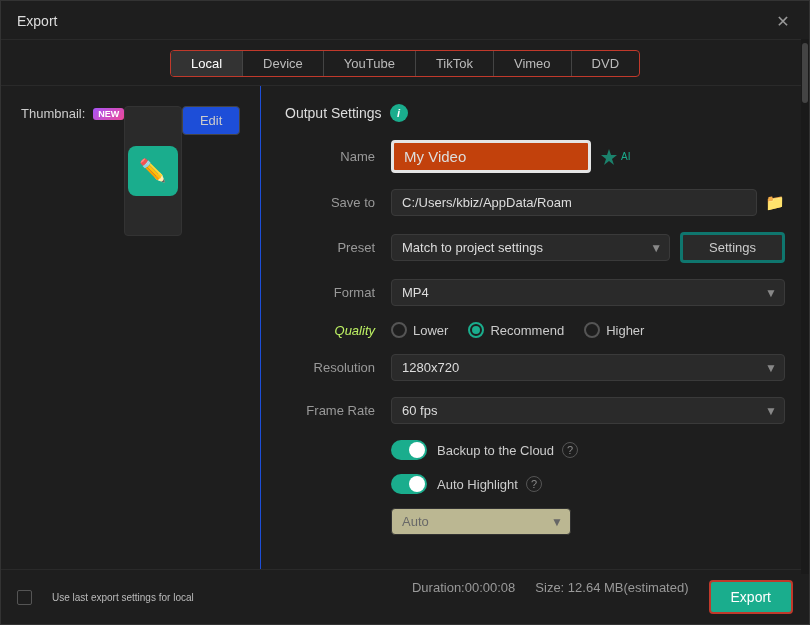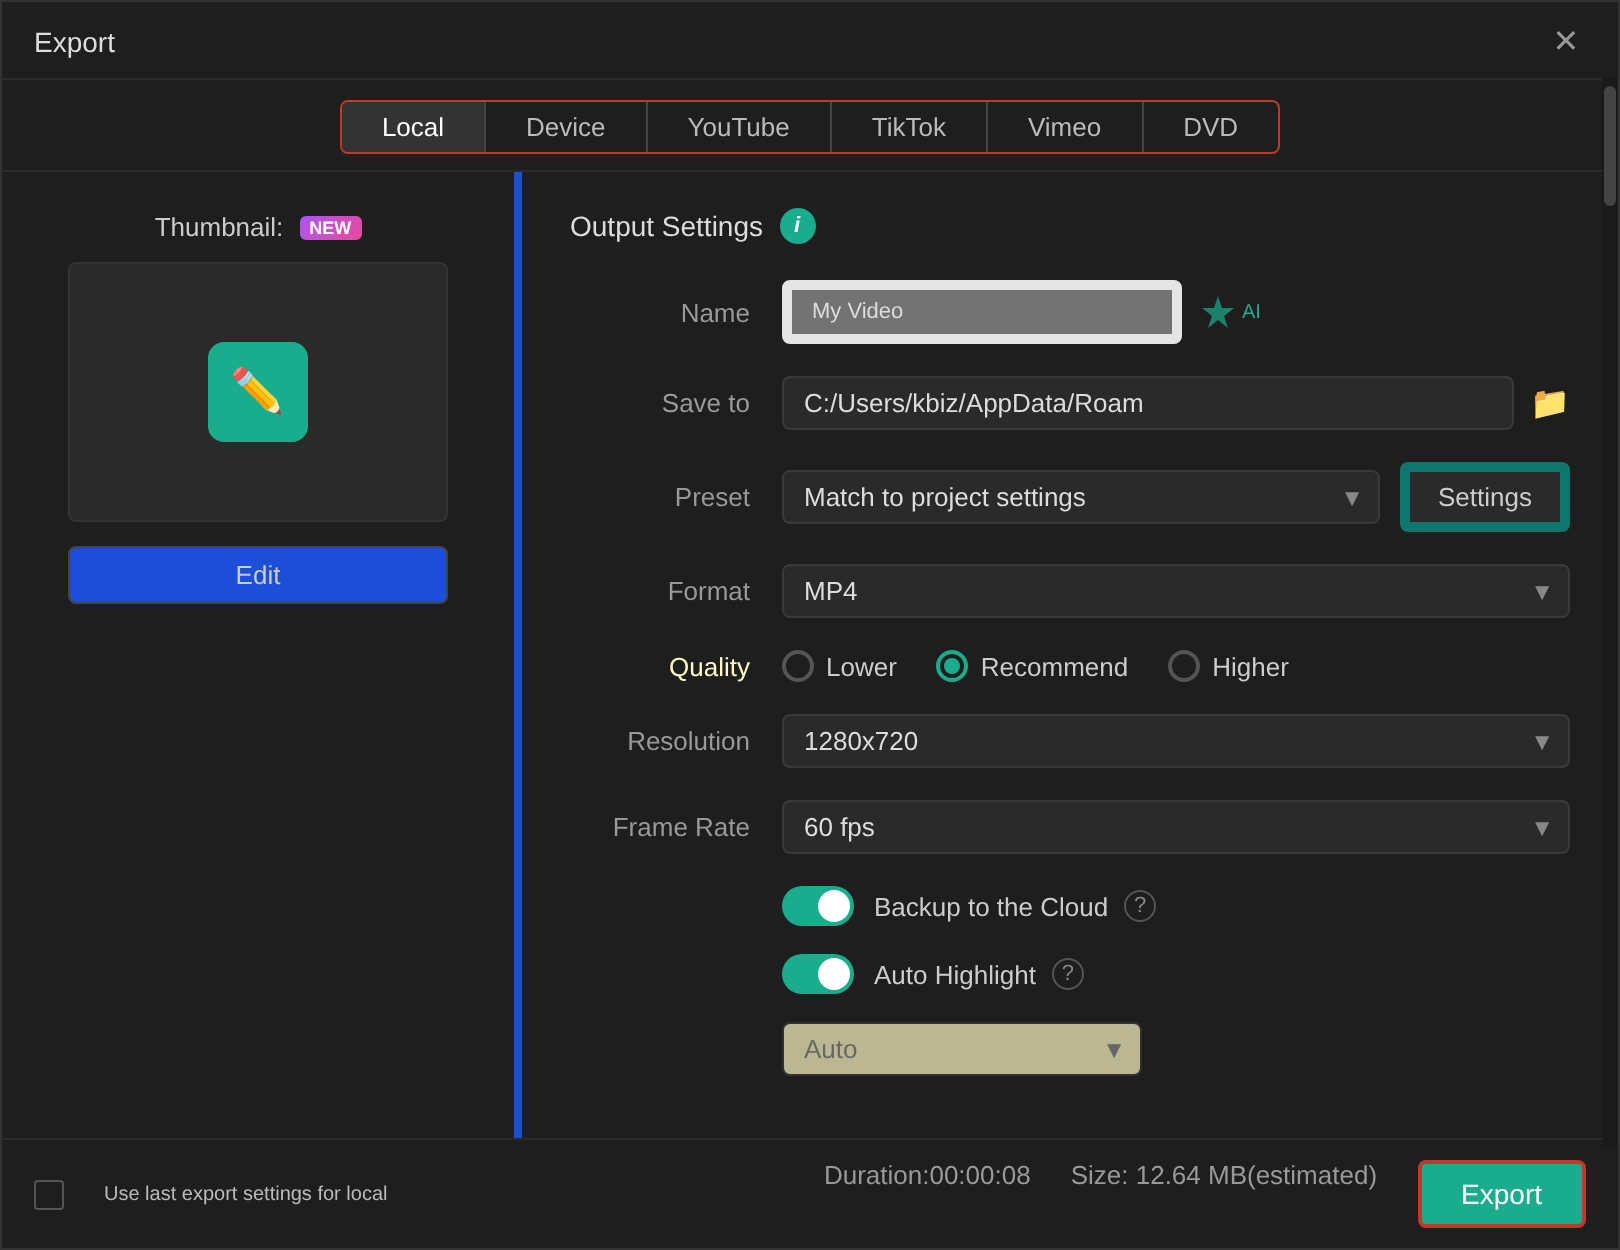--- a/index.html
+++ b/index.html
@@ -71,24 +71,24 @@
       color: #fff;
     }
     .content-area {
       display: flex;
       flex: 1;
       overflow: hidden;
     }
     .left-panel {
       width: 260px;
       padding: 20px;
-      border-right: 4px solid #1d4ed8;
-      display: flex;
-      flex-direction: column;
-      align-items: center;
+      border-right: 1px solid #1d4ed8;
+      display: flex;
+      flex-direction: row;
+      align-items: flex-start;
     }
     .thumbnail-label {
       display: flex;
       align-items: center;
       gap: 8px;
       margin-bottom: 10px;
       font-size: 13px;
       color: #ccc;
     }
     .new-badge {
@@ -178,26 +178,26 @@
     .form-label {
       width: 90px;
       text-align: right;
       color: #999;
       font-size: 13px;
       margin-right: 16px;
       flex-shrink: 0;
     }
     .text-input {
       flex: 1;
-      background: #737373;
-      border: 5px solid #e5e5e5;
+      background: #c2410c;
+      border: 3px solid #e5e5e5;
       border-radius: 4px;
       padding: 5px 10px;
       color: #ddd;
-      font-size: 11px;
+      font-size: 15px;
       outline: none;
       max-width: 200px;
     }
     .ai-icon {
       margin-left: 8px;
       color: #1aad8d;
       font-size: 14px;
       cursor: pointer;
       display: flex; align-items: center; gap: 2px;
     }
@@ -236,40 +236,41 @@
     .chevron-down {
       position: absolute;
       right: 8px; top: 50%;
       transform: translateY(-50%);
       color: #888;
       font-size: 12px;
       pointer-events: none;
     }
     .settings-btn {
       margin-left: 10px;
-      padding: 5px 14px;
+      padding: 5px 26px;
       background: #2a2a2a;
-      border: 5px solid #0f766e;
+      border: 3px solid #0f766e;
       border-radius: 4px;
       color: #ccc;
       cursor: pointer;
       font-size: 13px;
     }
     .quality-row {
       display: flex;
       align-items: center;
       margin-bottom: 16px;
     }
     .quality-label {
       width: 90px;
       text-align: right;
-      color: #fef9c3;
+      color: #bef264;
       font-size: 13px;
       margin-right: 16px;
       flex-shrink: 0;
+      font-style: italic;
     }
     .quality-options {
       display: flex;
       align-items: center;
       gap: 20px;
     }
     .radio-option {
       display: flex;
       align-items: center;
       gap: 6px;

